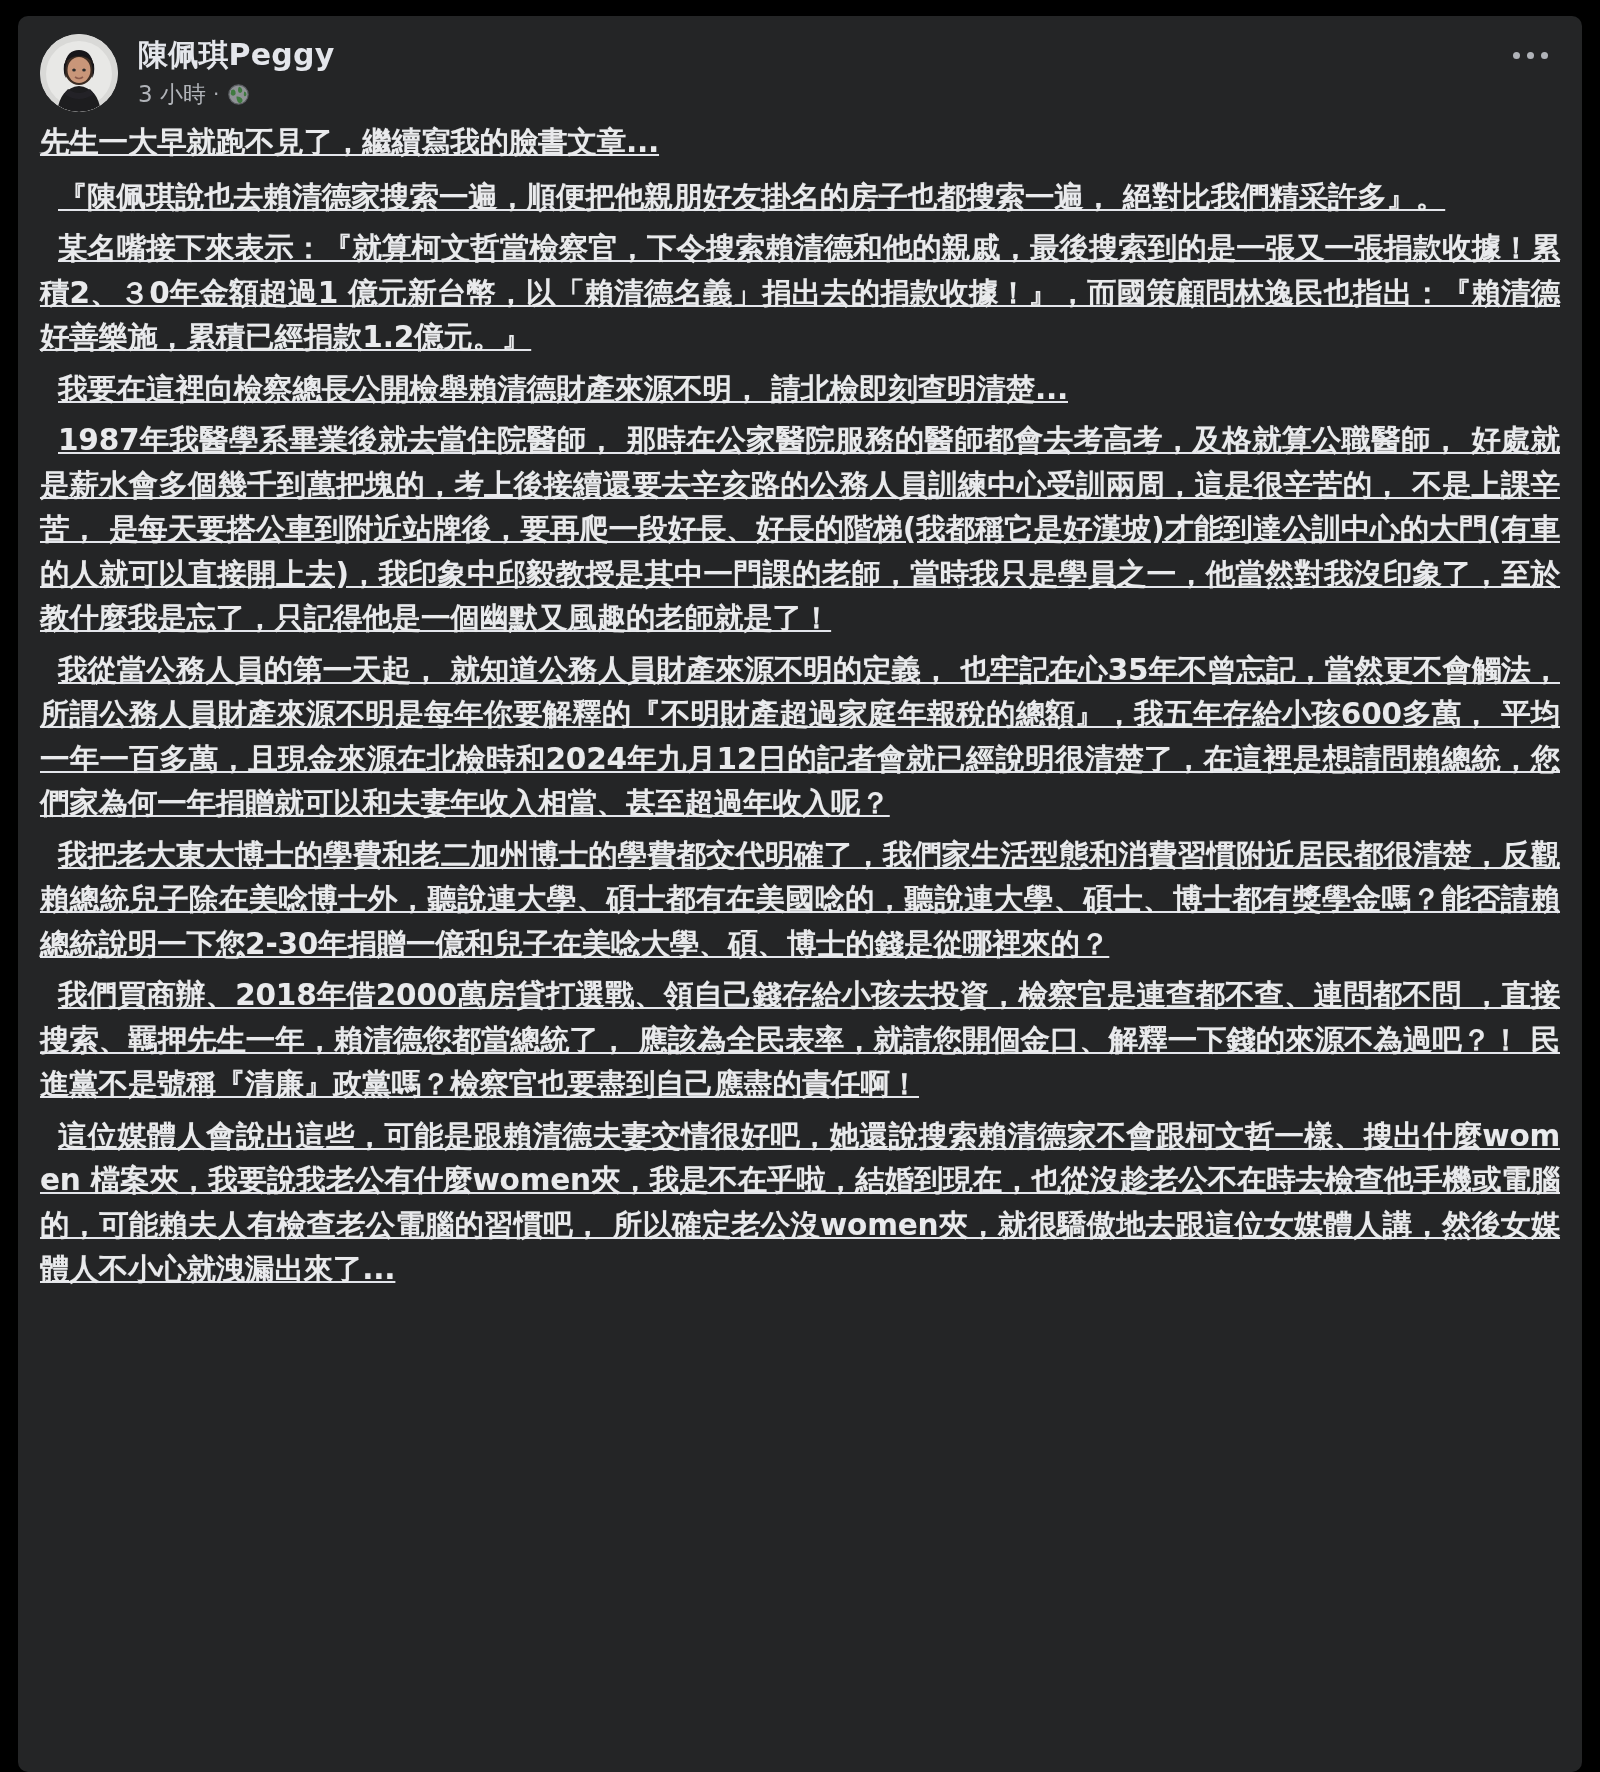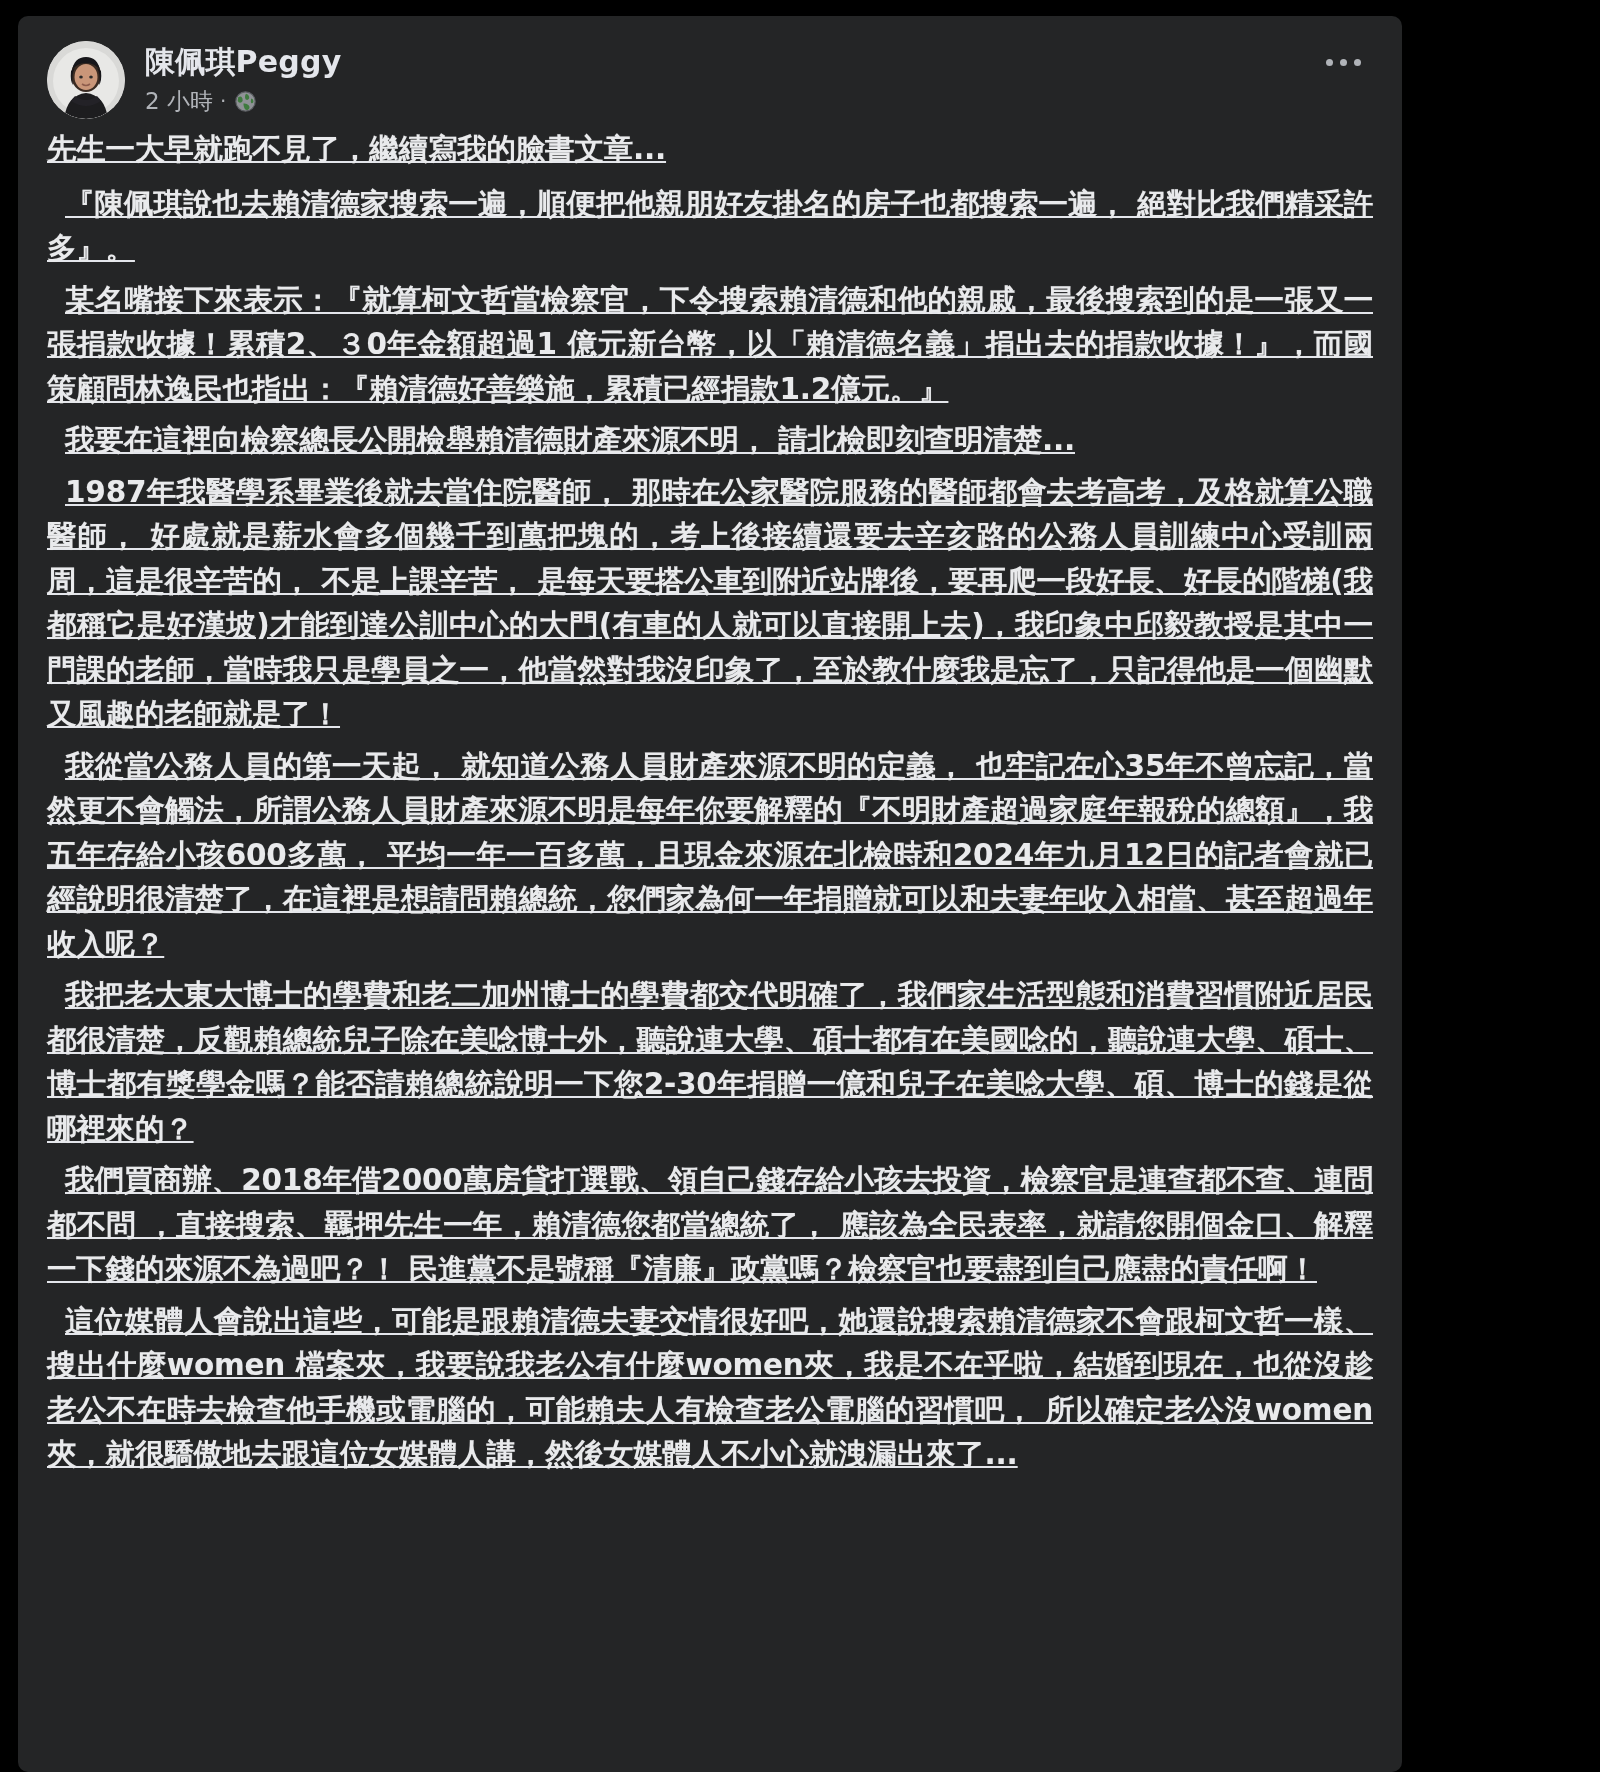--- a/index.html
+++ b/index.html
@@ -15,24 +15,24 @@
     height: 1772px;
     background: #000000;
     position: relative;
     overflow: hidden;
     box-sizing: border-box;
     padding: 16px 18px 0 18px;
   }
   .post-card {
     background: #242526;
     border-radius: 10px;
-    width: 1384px;
+    width: 1564px;
     height: 1756px;
     box-sizing: border-box;
-    padding: 7px;
+    padding: 0;
     overflow: hidden;
     position: relative;
   }
   
   .post-header {
     display: flex;
     align-items: flex-start;
     padding: 18px 22px 4px 22px;
     position: relative;
     height: 98px;
@@ -153,21 +153,21 @@
             <ellipse cx="44" cy="36" rx="1.8" ry="1.6" fill="#2b2b2b"></ellipse>
             <path d="M35 43 Q39 46 43 43" stroke="#8d5c4c" stroke-width="1.6" fill="none"></path>
             <path d="M28 55 Q39 63 50 55 L54 60 Q39 70 24 60 Z" fill="#232227"></path>
           </g>
         </svg>
       </div>
 
       <div class="header-text">
         <div class="author-name">陳佩琪Peggy</div>
         <div class="meta-row">
-          <span class="meta-time">2 小時</span>
+          <span class="meta-time">3 小時</span>
           <span class="meta-dot">·</span>
           <span class="globe-icon">
             <svg width="25" height="25" viewBox="0 0 24 24">
               <circle cx="12" cy="12" r="9.3" fill="#8f9296"></circle>
               <circle cx="12" cy="12" r="9.3" fill="none" stroke="#5b5e62" stroke-width="1.1"></circle>
               <path d="M5 8 Q8 6 9 9 Q10 12 7.5 13 Q5.5 13.5 4.5 11.5 Z" fill="#3f7a3f"></path>
               <path d="M12.5 4.5 Q15 5 15.5 7.5 Q16 10 13.5 10.5 Q11.5 10.5 11.5 8 Q11.5 5.5 12.5 4.5 Z" fill="#3f7a3f"></path>
               <path d="M10 14 Q13 13.5 15 15.5 Q17 18 14.5 19.8 Q12 21 11 18.5 Q10 16 10 14 Z" fill="#3f7a3f"></path>
               <path d="M17.5 9 Q19.8 9.5 19.6 12 Q19.4 14 17.8 13.6 Q16.6 12.8 17.5 9 Z" fill="#3f7a3f"></path>
             </svg>

